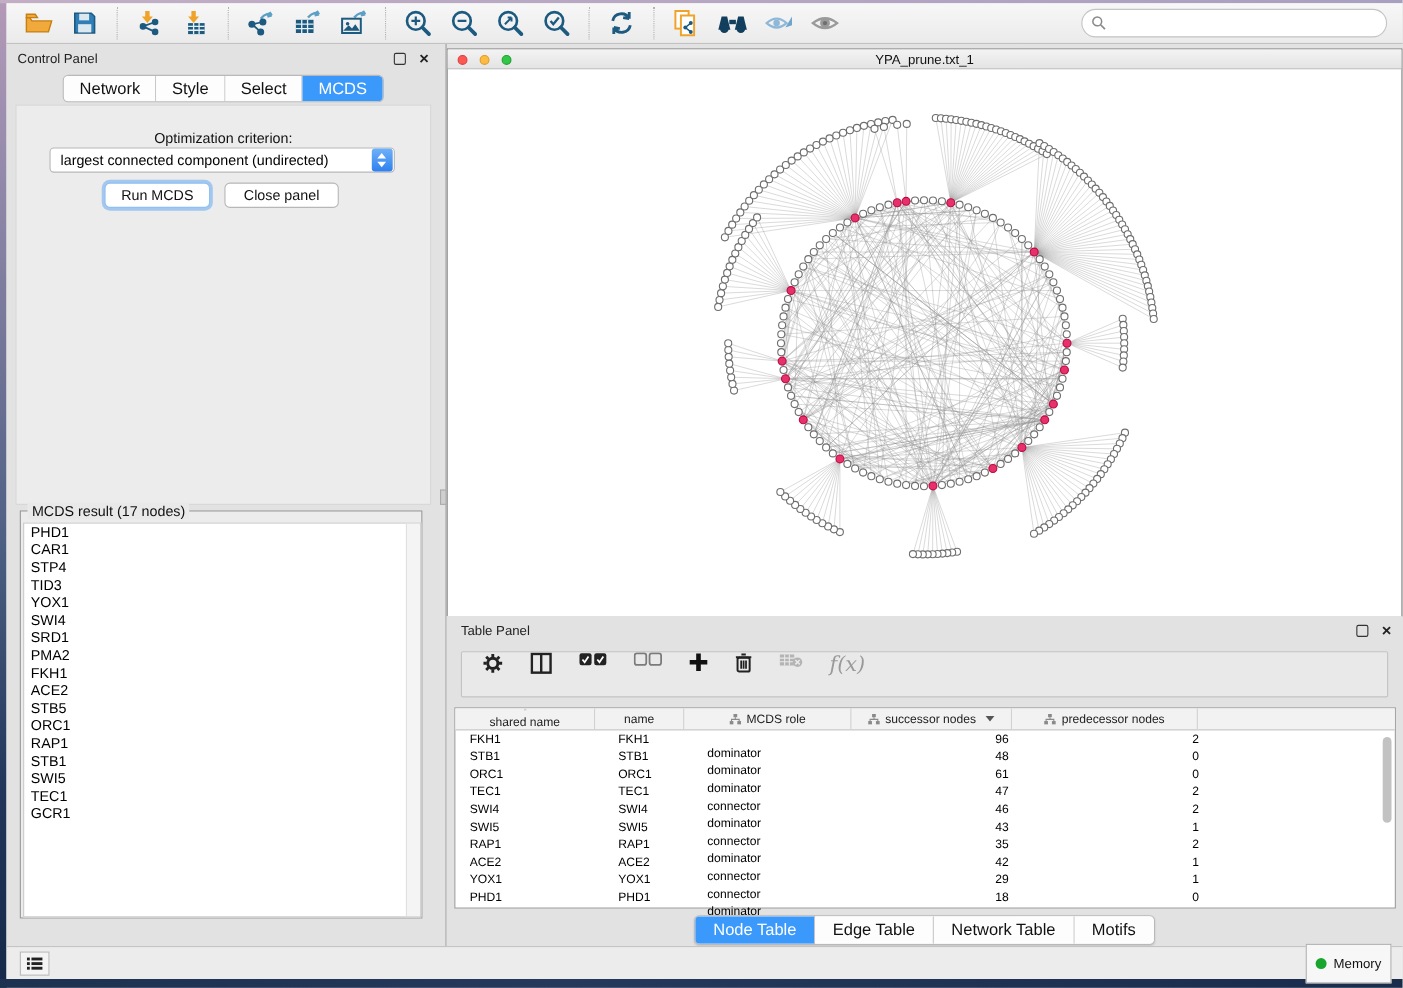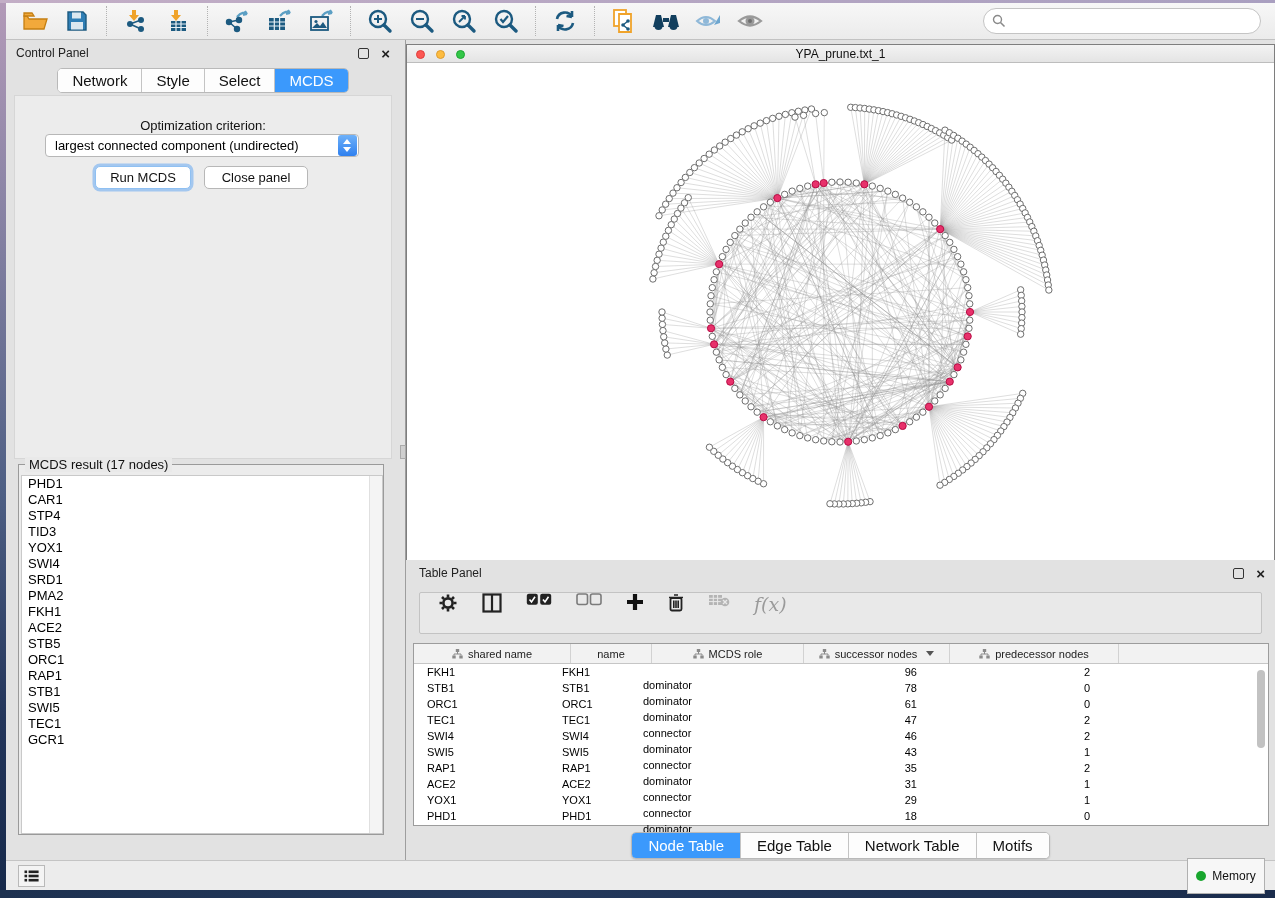--- a/index.html
+++ b/index.html
@@ -1153,21 +1153,21 @@
           <path d="M1 5.3 L14 5.3 M1 8.6 L14 8.6 M5.3 2 L5.3 12 M9.6 2 L9.6 12" stroke="#e9e9e9" stroke-width="1"></path>
           <circle cx="17" cy="9" r="4.3" fill="#b4b4b4"></circle>
           <path d="M15 7 L19 11 M19 7 L15 11" stroke="#e9e9e9" stroke-width="1.4"></path>
         </svg>
       </span>
       <span class="tp-icon fx">f(x)</span>
     </div>
 
     <div id="node-table" class="abs">
       <div id="nt-header">
-          <div class="hcell" style="width: 157px;">
+          <div class="hcell" style="width: 127px; flex-direction: column;">
             <svg width="11" height="10" viewBox="0 0 11 10">
               <rect x="3.8" y="0" width="3.4" height="3" fill="#8a8a8a"></rect>
               <rect x="0.3" y="6.5" width="3.4" height="3" fill="#8a8a8a"></rect>
               <rect x="7.3" y="6.5" width="3.4" height="3" fill="#8a8a8a"></rect>
               <path d="M5.5 3 L5.5 5 M2 6.5 L2 5 L9 5 L9 6.5" stroke="#8a8a8a" fill="none" stroke-width="1"></path>
             </svg>
             <span>shared name</span>
           </div>
           <div class="hcell" style="width: 81px;">
             <span>name</span>
@@ -1207,21 +1207,21 @@
             <div class="tcell c0">FKH1</div>
             <div class="tcell c1">FKH1</div>
             <div class="tcell c2">dominator</div>
             <div class="tcell c3">96</div>
             <div class="tcell c4">2</div>
           </div>
           <div class="trow">
             <div class="tcell c0">STB1</div>
             <div class="tcell c1">STB1</div>
             <div class="tcell c2">dominator</div>
-            <div class="tcell c3">78</div>
+            <div class="tcell c3">48</div>
             <div class="tcell c4">0</div>
           </div>
           <div class="trow">
             <div class="tcell c0">ORC1</div>
             <div class="tcell c1">ORC1</div>
             <div class="tcell c2">dominator</div>
             <div class="tcell c3">61</div>
             <div class="tcell c4">0</div>
           </div>
           <div class="trow">
@@ -1249,21 +1249,21 @@
             <div class="tcell c0">RAP1</div>
             <div class="tcell c1">RAP1</div>
             <div class="tcell c2">dominator</div>
             <div class="tcell c3">35</div>
             <div class="tcell c4">2</div>
           </div>
           <div class="trow">
             <div class="tcell c0">ACE2</div>
             <div class="tcell c1">ACE2</div>
             <div class="tcell c2">connector</div>
-            <div class="tcell c3">31</div>
+            <div class="tcell c3">42</div>
             <div class="tcell c4">1</div>
           </div>
           <div class="trow">
             <div class="tcell c0">YOX1</div>
             <div class="tcell c1">YOX1</div>
             <div class="tcell c2">connector</div>
             <div class="tcell c3">29</div>
             <div class="tcell c4">1</div>
           </div>
           <div class="trow">

